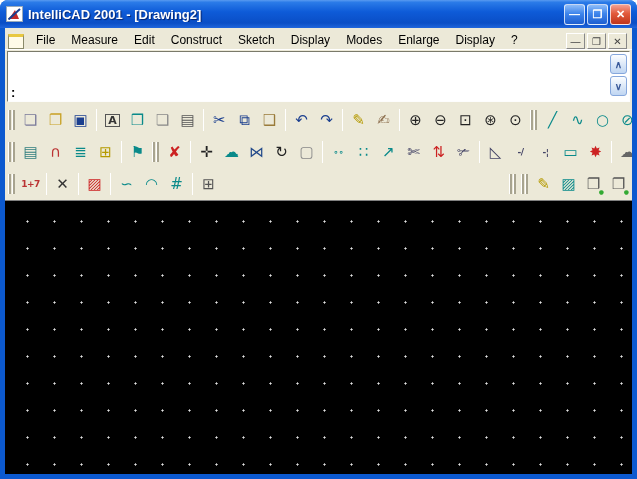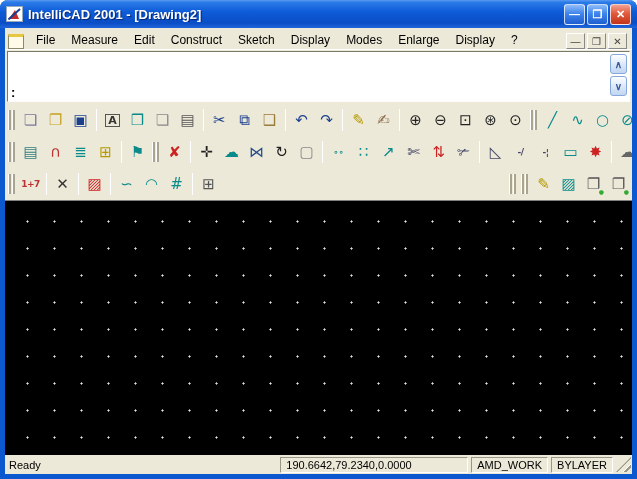--- a/index.html
+++ b/index.html
@@ -319,22 +319,15 @@
         <button class="tb">
           <span class="glyph reddot" style="color: rgb(85, 85, 85);">❐</span>
         </button>
         <button class="tb">
           <span class="glyph reddot" style="color: rgb(85, 85, 85);">❐</span>
         </button>
       </div>
 
     <div class="drawing" style="background: radial-gradient(circle, rgb(226, 226, 226) 0px, rgb(226, 226, 226) 0.9px, transparent 1.2px) 9px 7px / 27px 27px rgb(0, 0, 0);"></div>
 
-    <div class="statusbar">
-      <span class="ready">Ready</span>
-      <span class="panel coords">190.6642,79.2340,0.0000</span>
-      <span class="panel">AMD_WORK</span>
-      <span class="panel">BYLAYER</span>
-      <span class="resize-grip"></span>
-    </div>
 
   </div>
 </div>
 
 </body></html>

